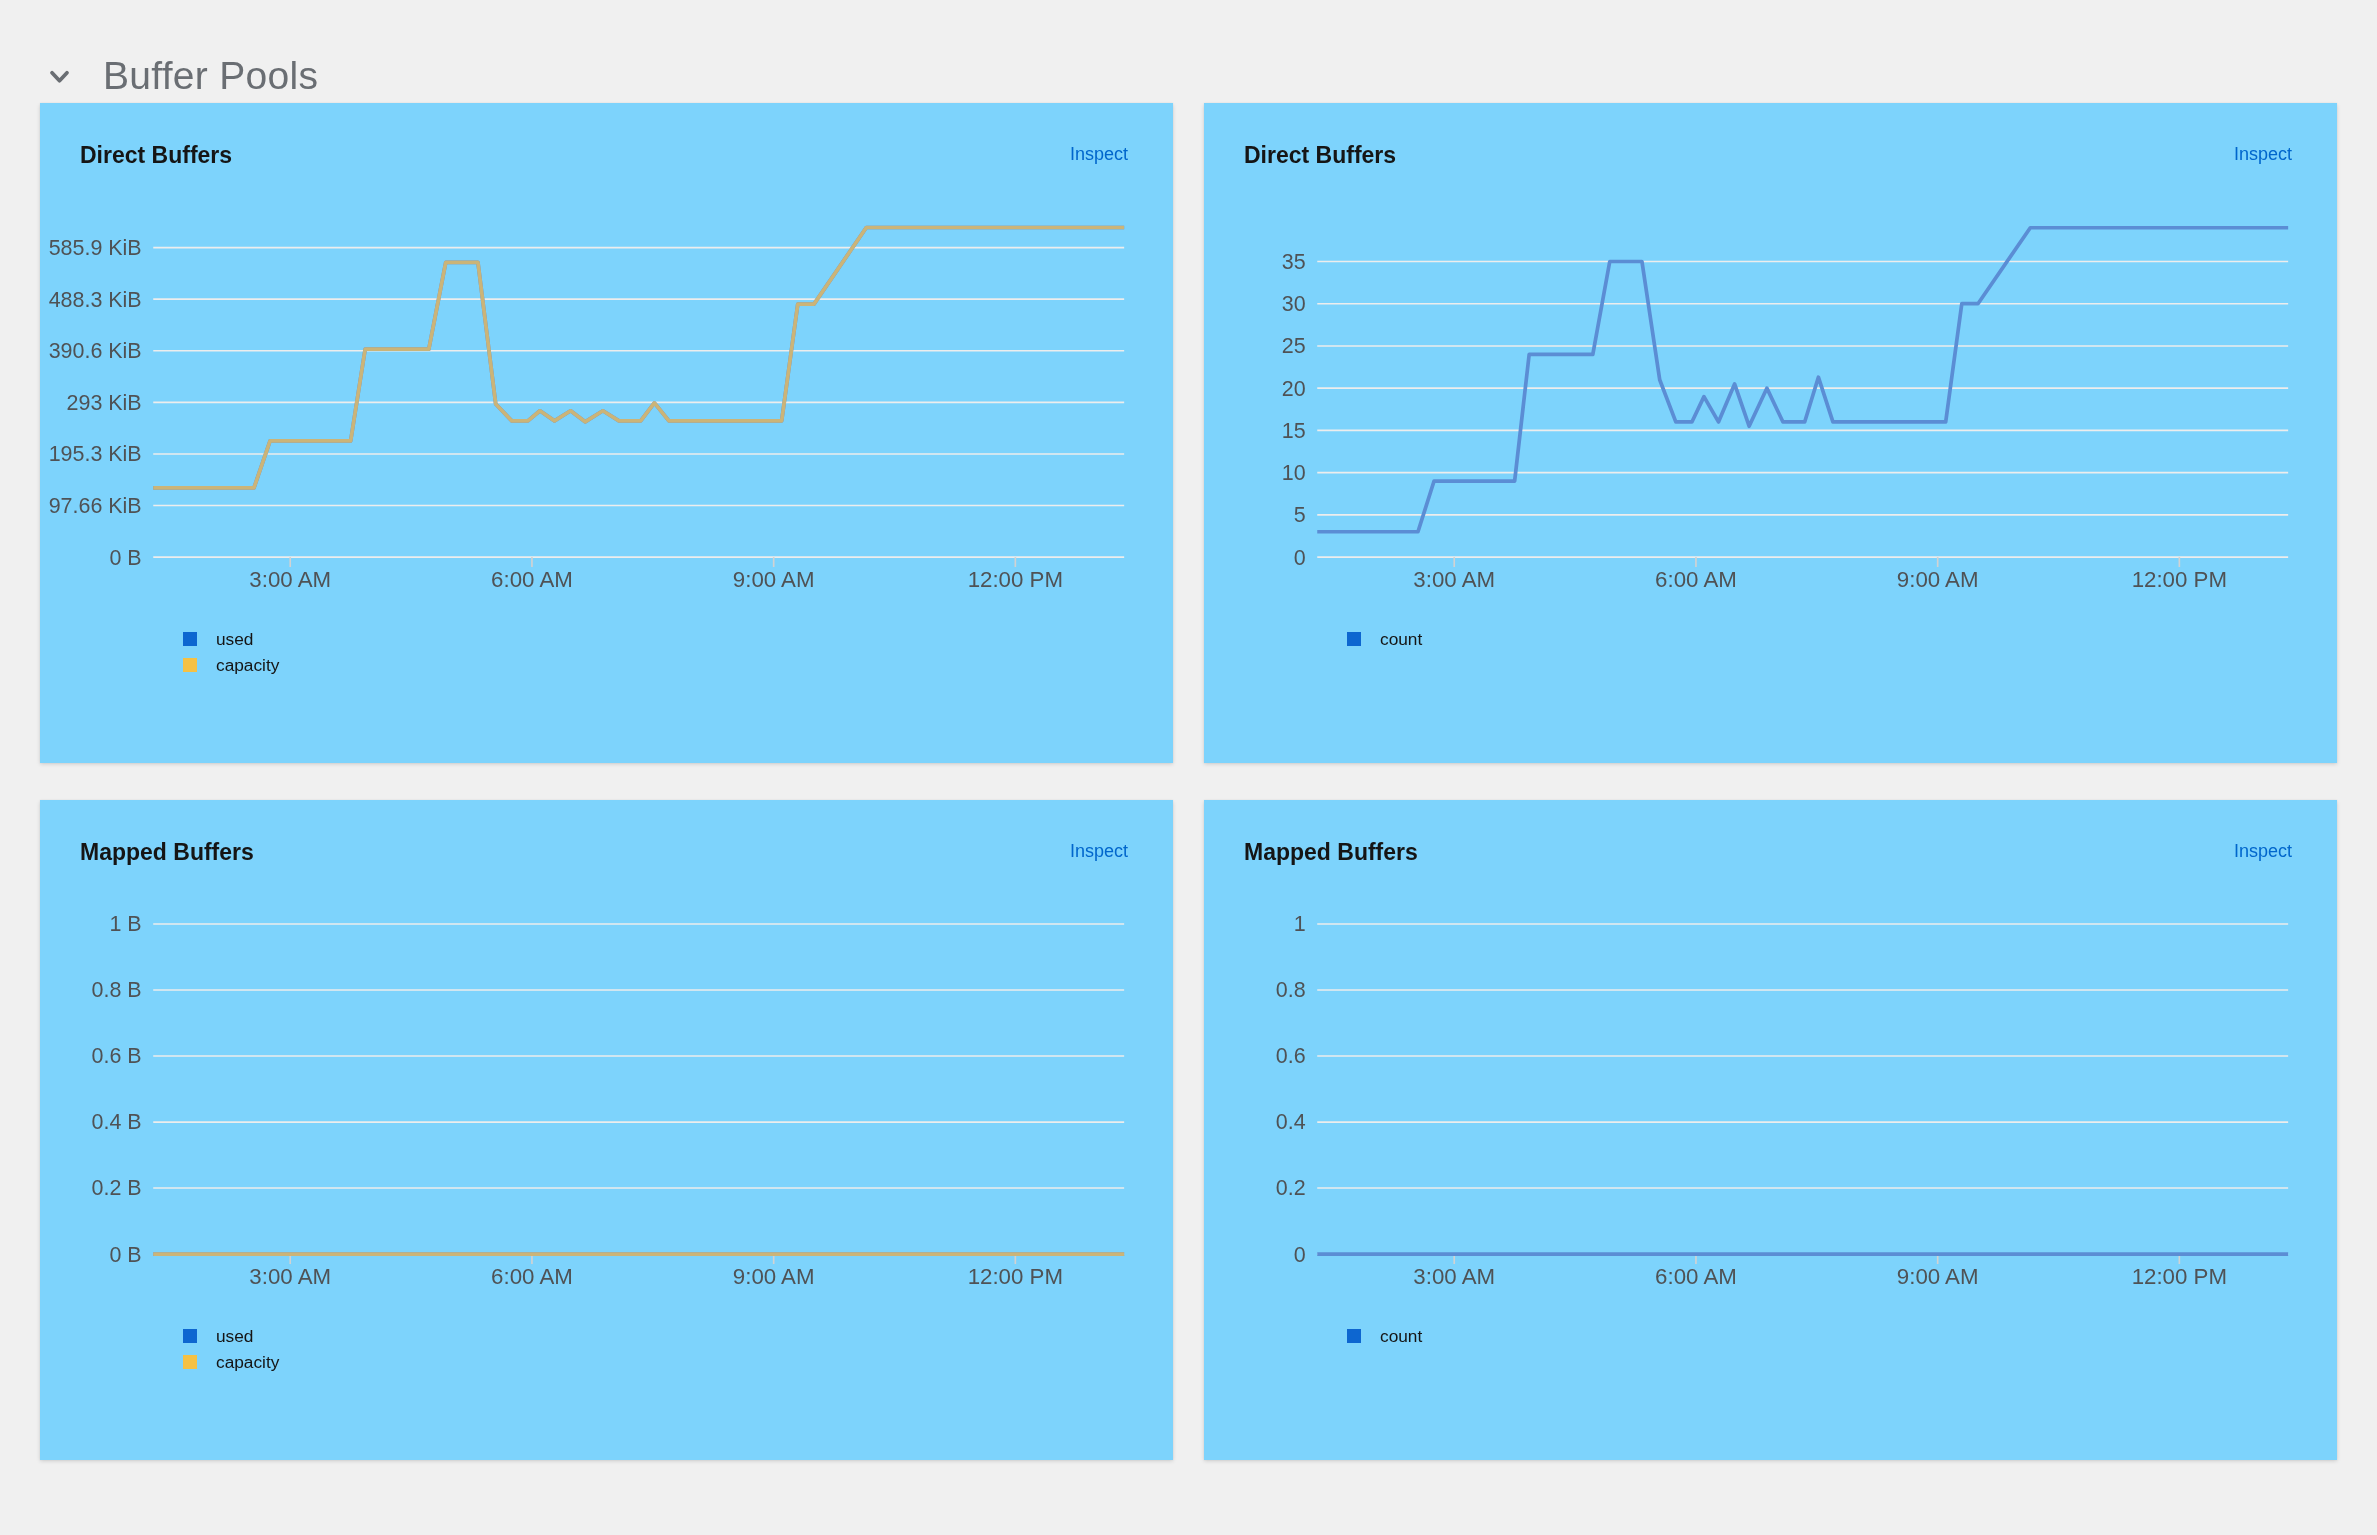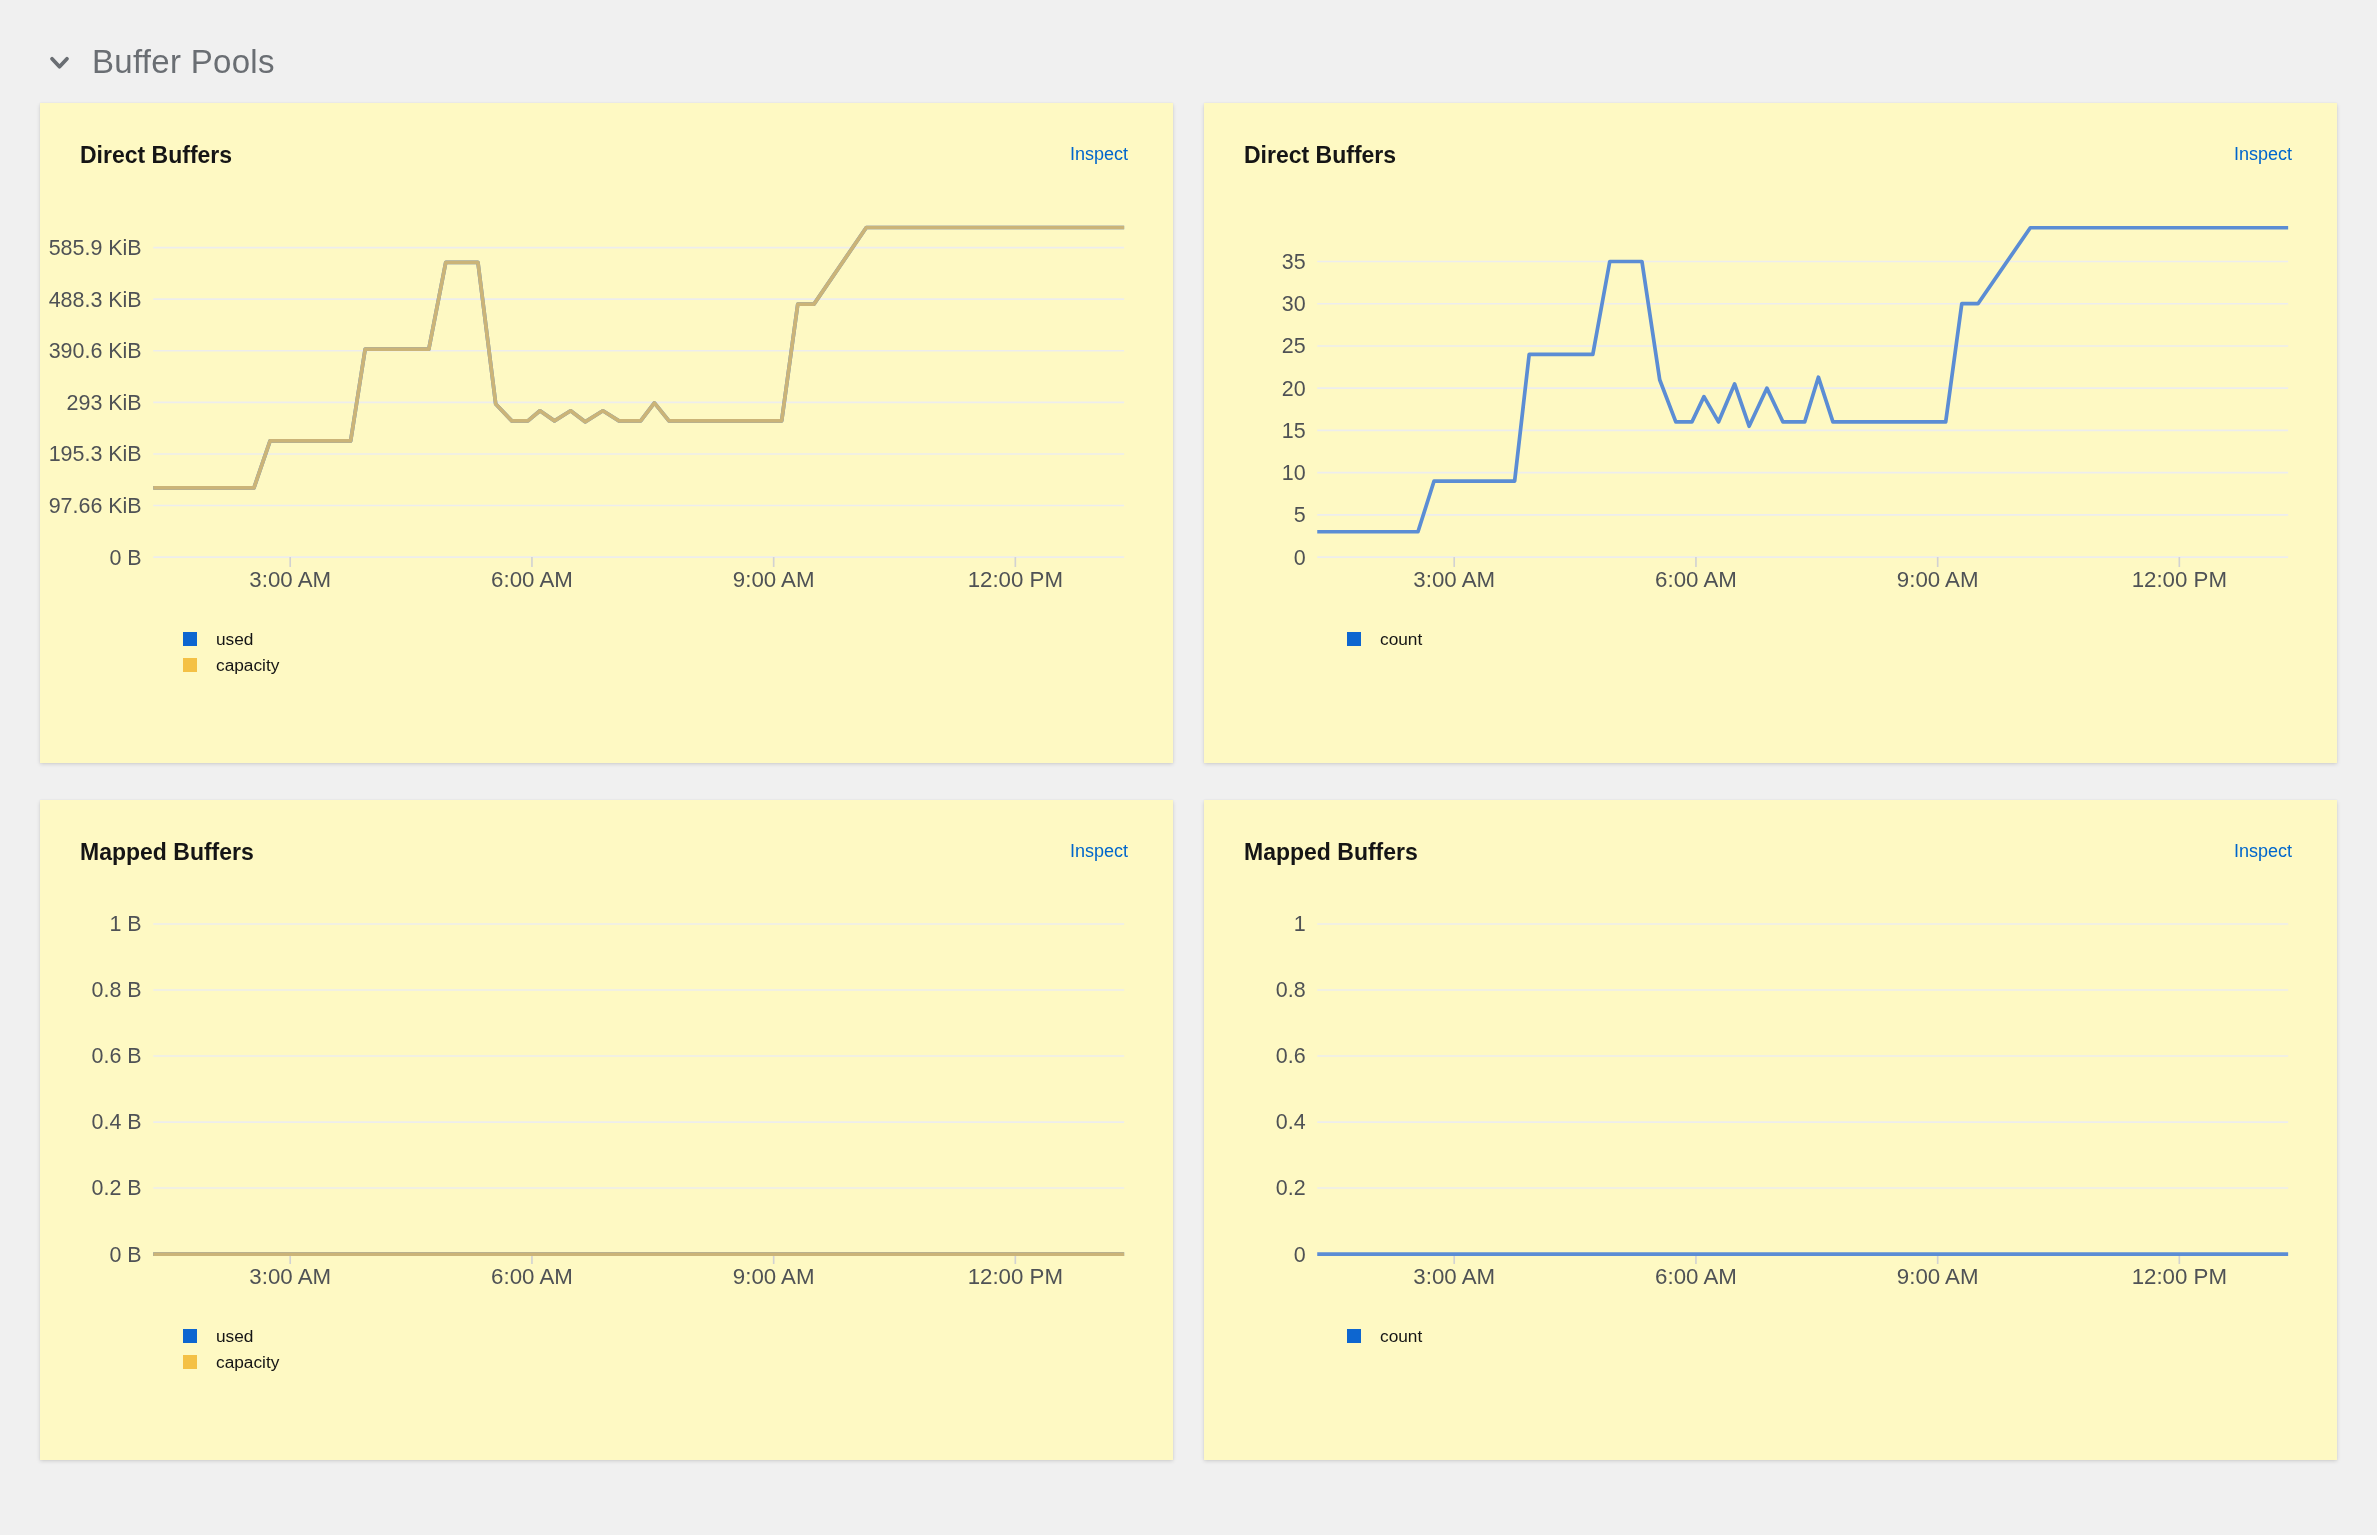--- a/index.html
+++ b/index.html
@@ -8,33 +8,33 @@
     background:#f0f0f0;
     font-family:"Liberation Sans", sans-serif;
     position:relative;
     overflow:hidden;
   }
   .section-header{
     position:absolute;left:47px;top:41px;
     display:flex;align-items:center;gap:18px;
   }
   .section-header h1{
-    margin:2px;font-size:33px;font-weight:400;color:#6a6e73;letter-spacing:0.3px;
+    margin:13px;font-size:39px;font-weight:400;color:#6a6e73;letter-spacing:0.3px;
   }
   .chevron{display:flex;align-items:center;cursor:pointer;}
   .panels-grid{
     position:absolute;left:40px;top:103px;
     display:grid;
     grid-template-columns:1133px 1133px;
     column-gap:31px;row-gap:37px;
   }
   .panel{
     position:relative;
     width:1133px;height:660px;
-    background:#fef9c3;
+    background:#7dd3fc;
     box-shadow:0 1.7px 4.1px rgba(3,3,3,0.14), 0 0 1.7px rgba(3,3,3,0.06);
   }
   .panel-title{
     position:absolute;left:40px;top:39px;margin:0;
     font-size:23px;font-weight:700;color:#151515;
   }
   .inspect-link{
     position:absolute;right:45px;top:41px;
     font-size:18px;color:#0066cc;text-decoration:none;cursor:pointer;
   }

